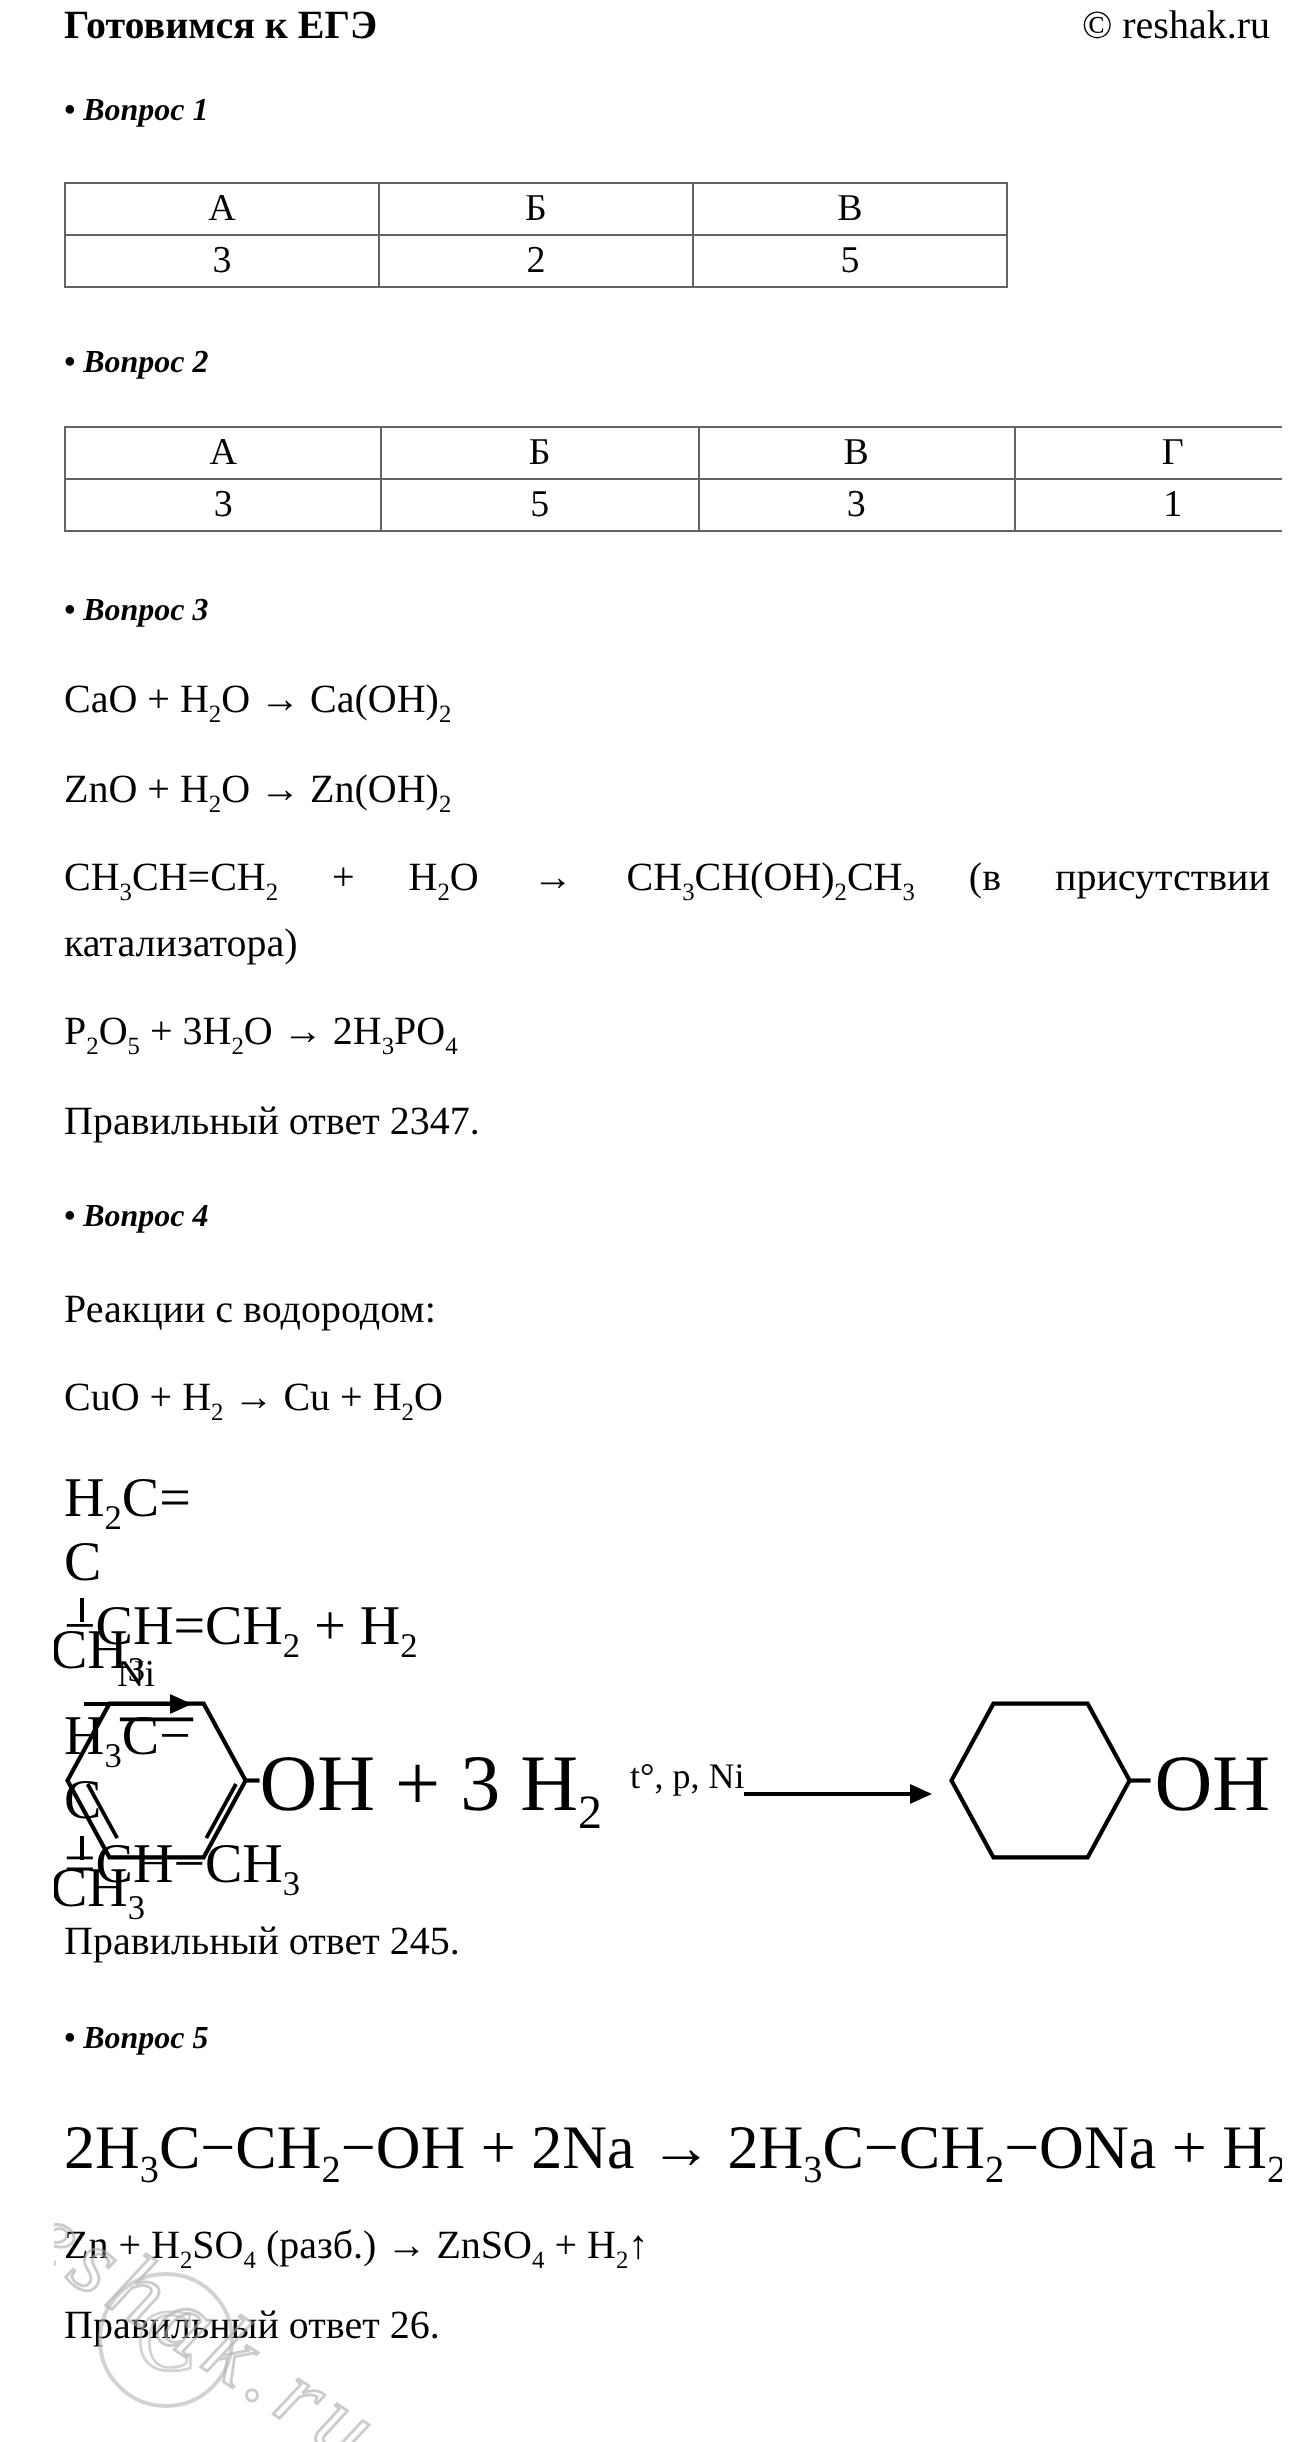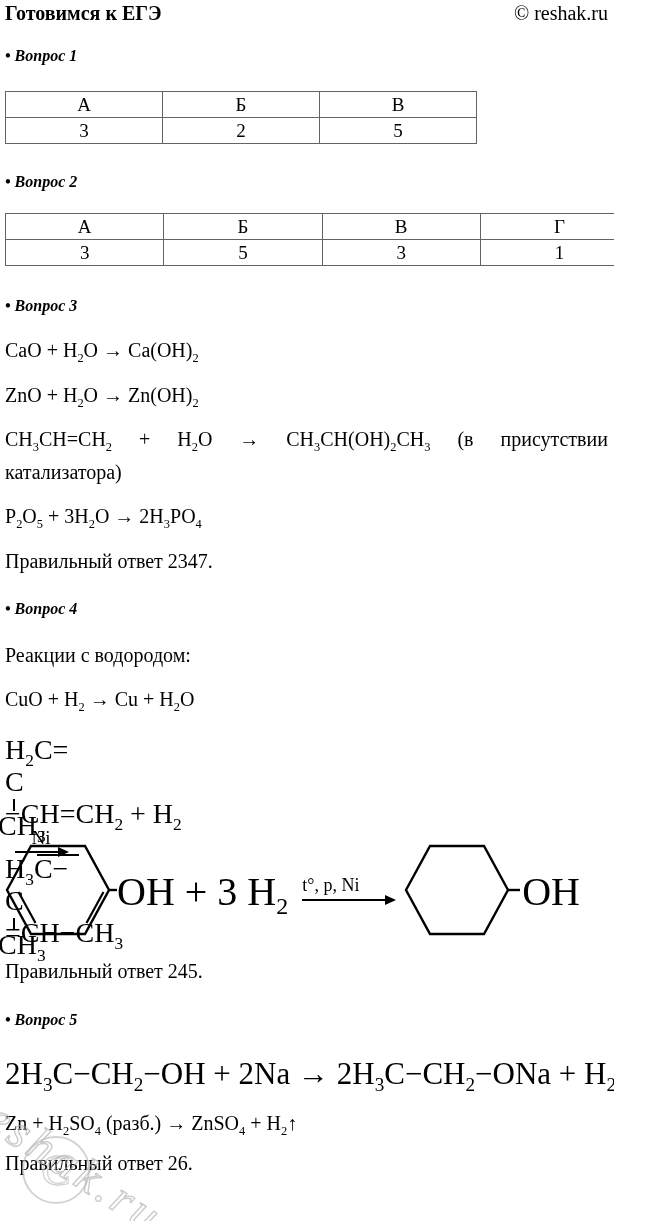--- a/index.html
+++ b/index.html
@@ -1,19 +1,19 @@
 <!DOCTYPE html>
 <html><head>
 <meta charset="utf-8">
 <style>
   html,body{margin:0;padding:0;background:#fff;}
   body{width:647px;height:1221px;overflow:hidden;
        font-family:"Liberation Serif","DejaVu Serif",serif;color:#000;}
   .page{position:relative;width:614px;height:1221px;box-sizing:border-box;
-        padding:2px 6px 0 5px;overflow:hidden;}
+        padding:2px 6px 0 5px;overflow:hidden;margin-left:27px;}
 
   
   .hdr{display:flex;justify-content:space-between;align-items:flex-start;
        font-size:20px;line-height:22px;}
   .hdr .title{font-weight:bold;}
 
   
   .qlabel{font-size:16px;line-height:23px;font-weight:bold;font-style:italic;}
 
   
@@ -56,21 +56,21 @@
   .shaft::after{content:"";position:absolute;right:-2px;top:-6px;width:0;height:0;
                 border-left:11px solid #000;border-top:5px solid transparent;
                 border-bottom:5px solid transparent;}
   .w52{width:52px}.w92{width:92px}
 
   
   .bzrow{display:flex;align-items:center;height:118px;white-space:nowrap;}
   .bigf{font-size:40px;line-height:40px;}
   .bigf sub{font-size:60%;}
   .bzrow svg{display:block;}
-  .rxn2{display:flex;flex-direction:column;align-items:flex-start;
+  .rxn2{display:flex;flex-direction:row;align-items:flex-end;
         margin:-8px 10px 0 14px;}
   .rxn2 .cat{font-size:18px;line-height:20px;}
 
   
   .bigeq{font-size:31px;line-height:45px;height:45px;white-space:nowrap;}
   .bigeq sub{font-size:62%;}
 
   
   .wm{position:absolute;pointer-events:none;opacity:.6;z-index:5;}
   .wm-script{left:-12px;top:1078px;font-size:47px;font-style:italic;

